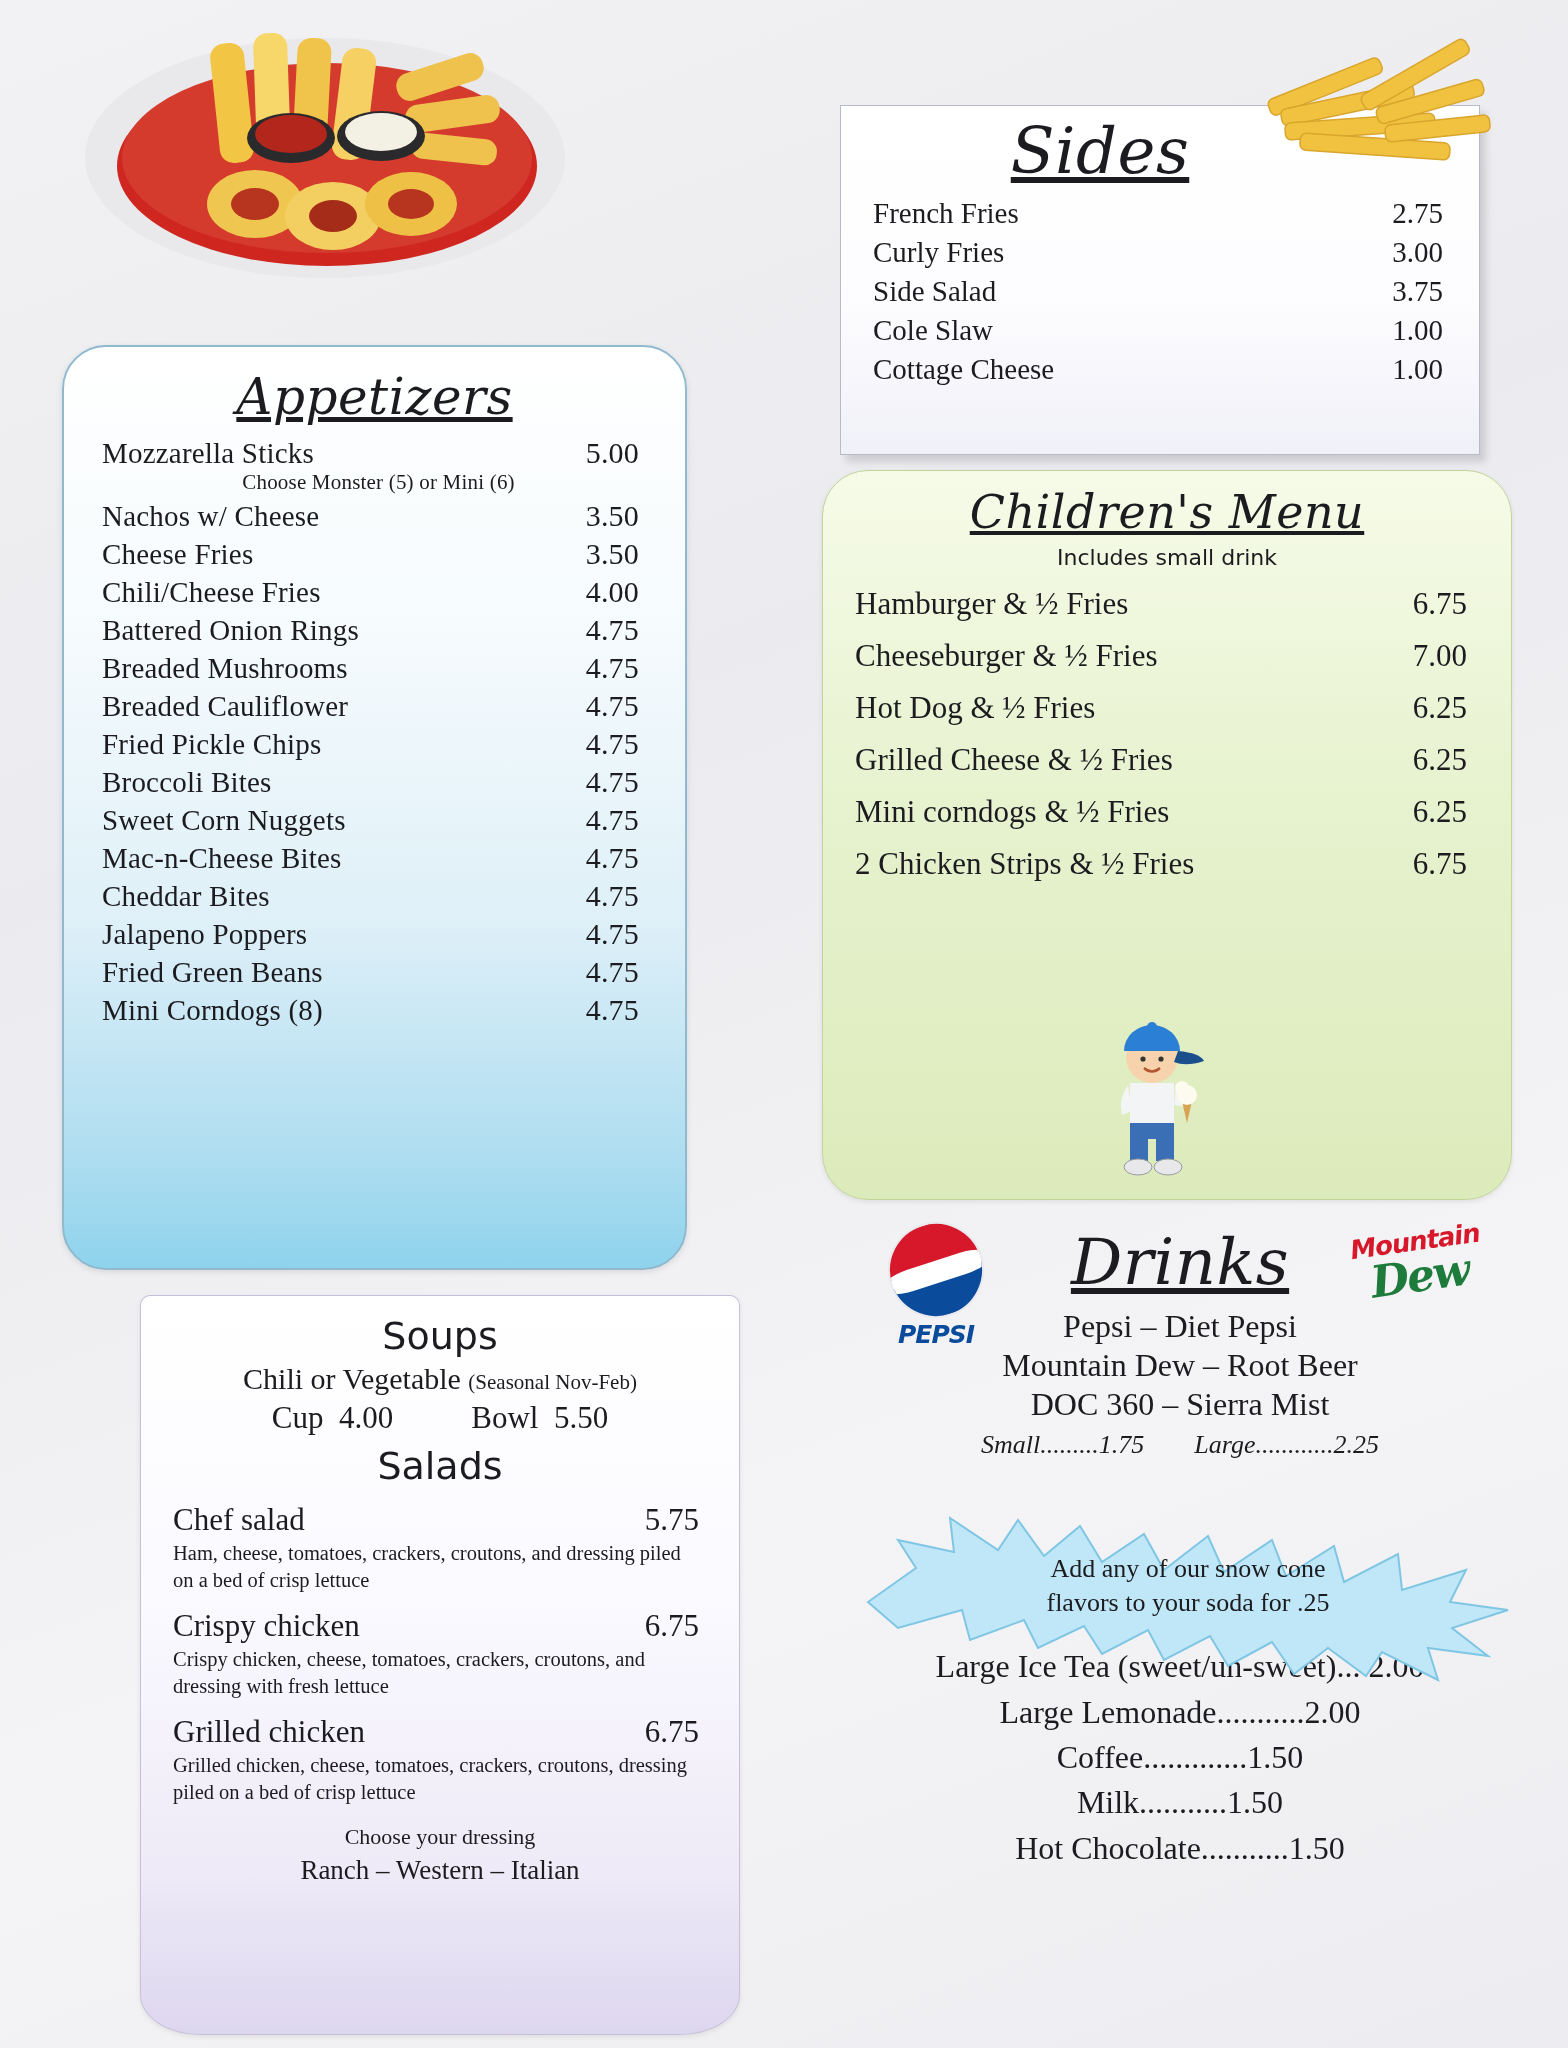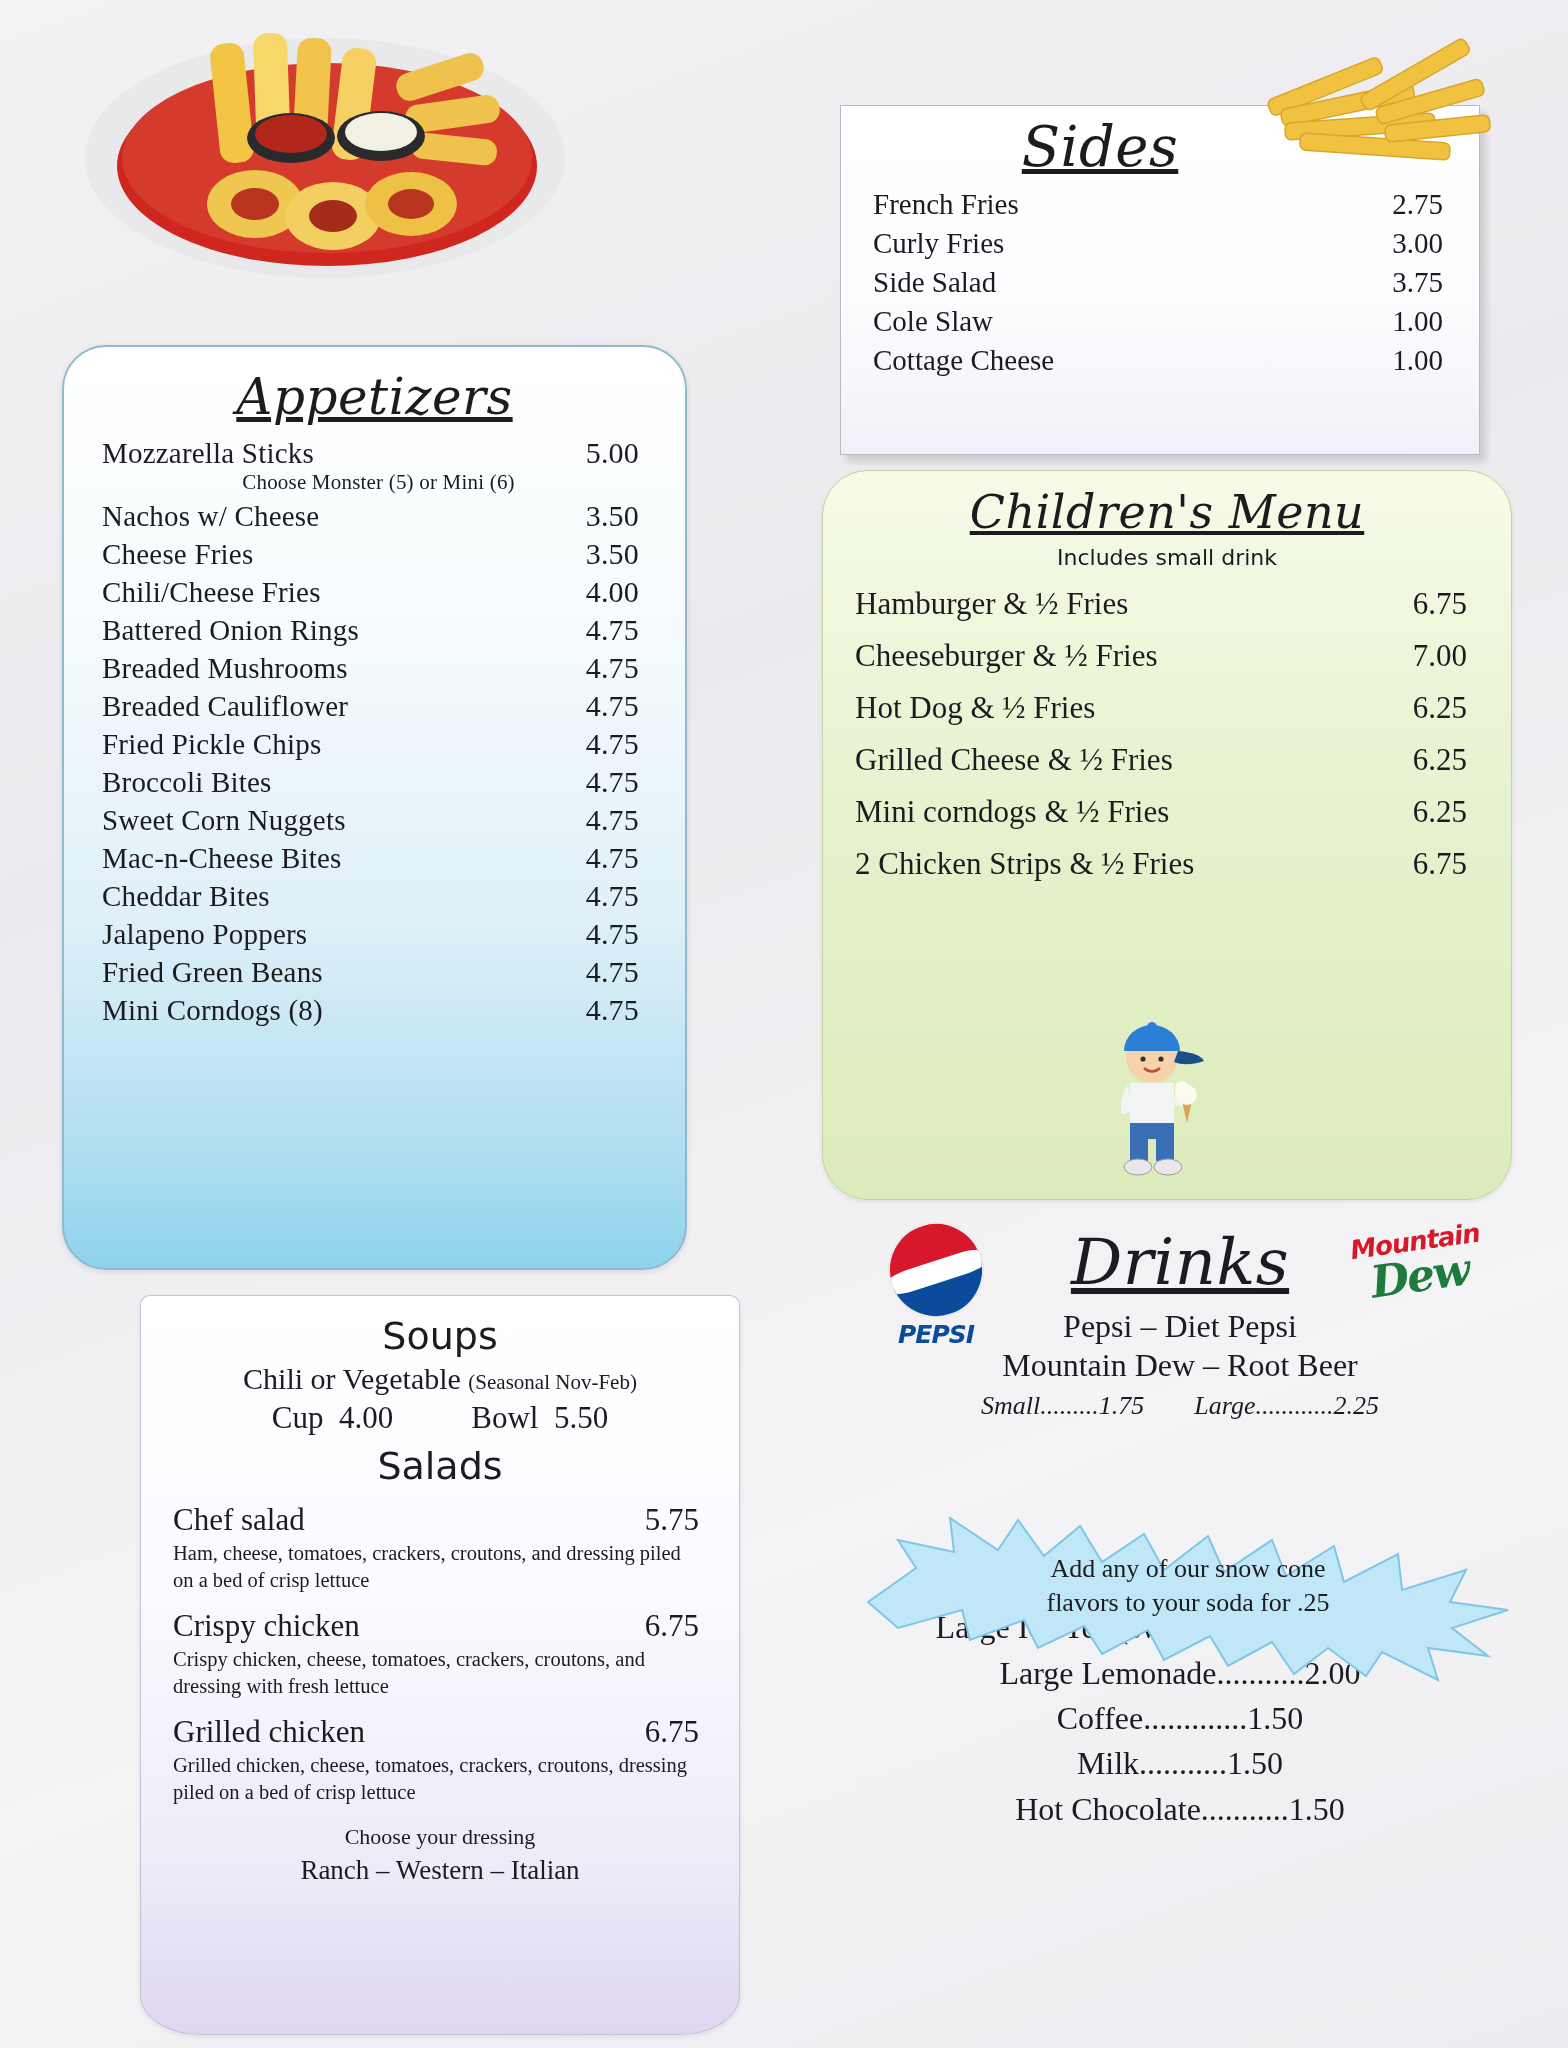--- a/index.html
+++ b/index.html
@@ -132,21 +132,21 @@
     left: 840px;
     top: 105px;
     width: 640px;
     height: 350px;
     background: linear-gradient(180deg, #ffffff 0%, #fdfdff 55%, #f0f0f8 100%);
     border: 1px solid #b9b9cc;
     box-shadow: 6px 7px 7px rgba(0,0,0,0.13);
     padding: 6px 26px 6px 26px;
   }
   #sides .title {
-    font-size: 56px;
+    font-size: 64px;
     margin: 2px 0 6px 0;
     padding-right: 120px;
   }
   #sides .row {
     font-size: 29px;
     padding: 3px 10px 3px 6px;
   }
 
   
   #fries {
@@ -558,20 +558,21 @@
 <div id="dew-logo">
   <div class="m">Mountain</div>
   <div class="d">Dew</div>
 </div>
 
 <div class="panel" id="drinks">
   <div class="script-title title">Drinks</div>
   <div class="flavors">
     <div>Pepsi – Diet Pepsi</div>
     <div>Mountain Dew – Root Beer</div>
+    <div>DOC 360 – Sierra Mist</div>
   </div>
   <div class="sizes">
     <span>Small.........1.75</span>
     <span>Large............2.25</span>
   </div>
 
   <div style="height:170px"></div>
 
   <div class="list">
     <div>Large Ice Tea (sweet/un-sweet)... 2.00</div>

